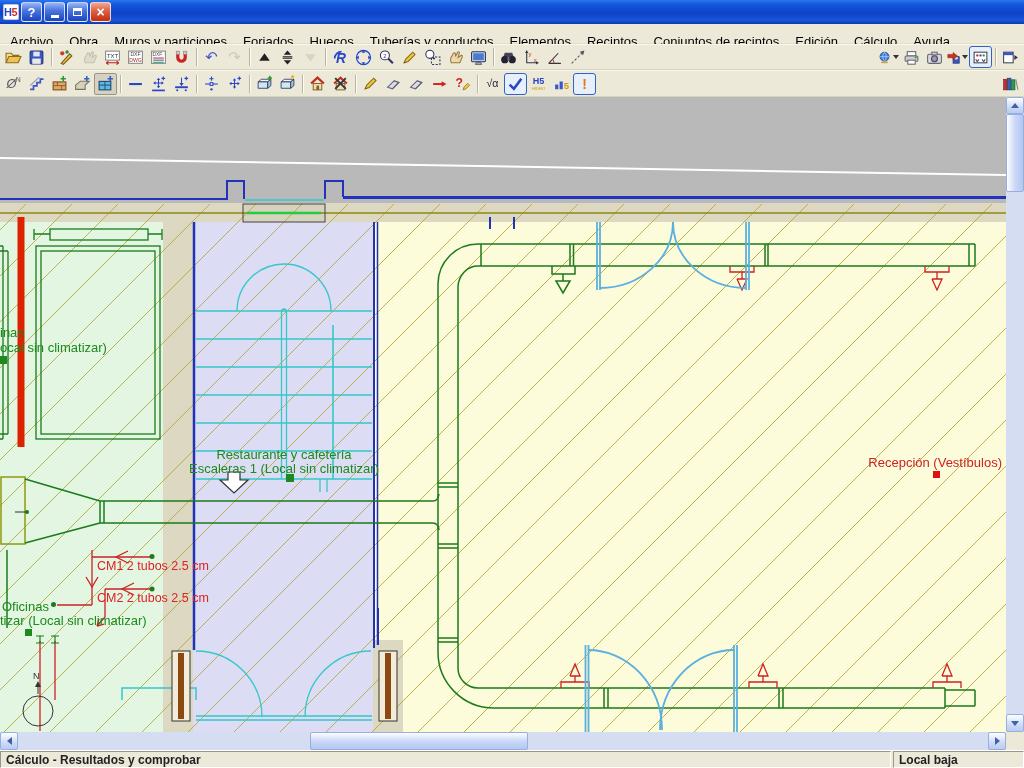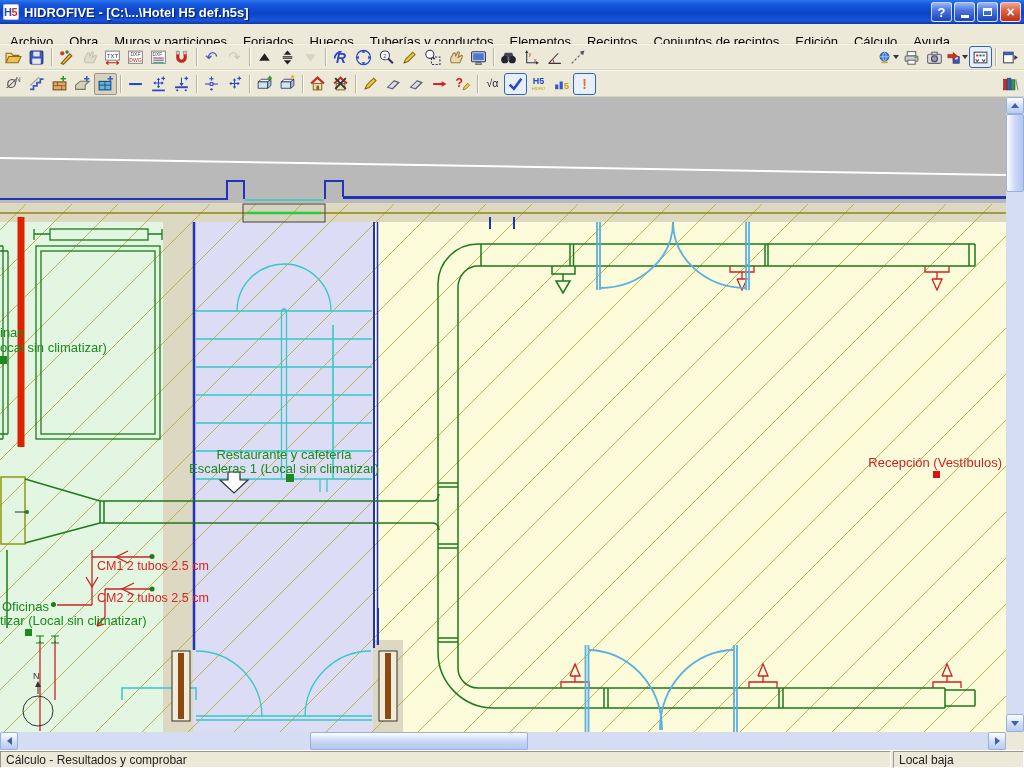--- a/index.html
+++ b/index.html
@@ -60,36 +60,35 @@
   .tri.up{border-left:4px solid transparent;border-right:4px solid transparent;border-bottom:5px solid #4060a8;}
   .tri.down{border-left:4px solid transparent;border-right:4px solid transparent;border-top:5px solid #4060a8;}
   .tri.left{border-top:4px solid transparent;border-bottom:4px solid transparent;border-right:5px solid #4060a8;}
   .tri.right{border-top:4px solid transparent;border-bottom:4px solid transparent;border-left:5px solid #4060a8;}
   #corner{position:absolute;left:1006px;top:732px;width:18px;height:18px;background:#ece9d8;}
 
   
   #statusbar{position:absolute;left:0;top:750px;width:1024px;height:18px;background:#ece9d8;
     display:flex;font-size:12px;color:#222;box-sizing:border-box;border-top:1px solid #fff;}
   .panel{border:1px solid;border-color:#9a968a #fff #fff #9a968a;box-sizing:border-box;
-    padding:1px 5px 0 5px;white-space:nowrap;overflow:hidden;}
+    padding:1px 5px 0 5px;white-space:nowrap;overflow:hidden;font-weight:bold;}
   #status-left{width:891px;}
   #status-right{flex:1;margin-left:2px;}
 </style>
 </head>
 <body>
 
 <div id="app">
 
   <div id="titlebar">
     <svg width="16" height="16" viewBox="0 0 16 16">
       <rect width="16" height="16" rx="2" fill="#fff" stroke="#88a"></rect>
       <text x="5" y="12" font-size="11" font-weight="bold" fill="#2a46c8" text-anchor="middle">H</text>
       <text x="11.5" y="12" font-size="11" font-weight="bold" fill="#d03020" text-anchor="middle">5</text>
     </svg>
-    <div id="title-text">HIDROFIVE - [C:\...\Hotel H5 def.h5s]</div>
     <div class="winbtn">?</div>
     <div class="winbtn">
         <span class="minbar"></span>
       </div>
     <div class="winbtn">
         <span class="restbox"></span>
       </div>
     <div class="winbtn close">×</div>
   </div>
 

